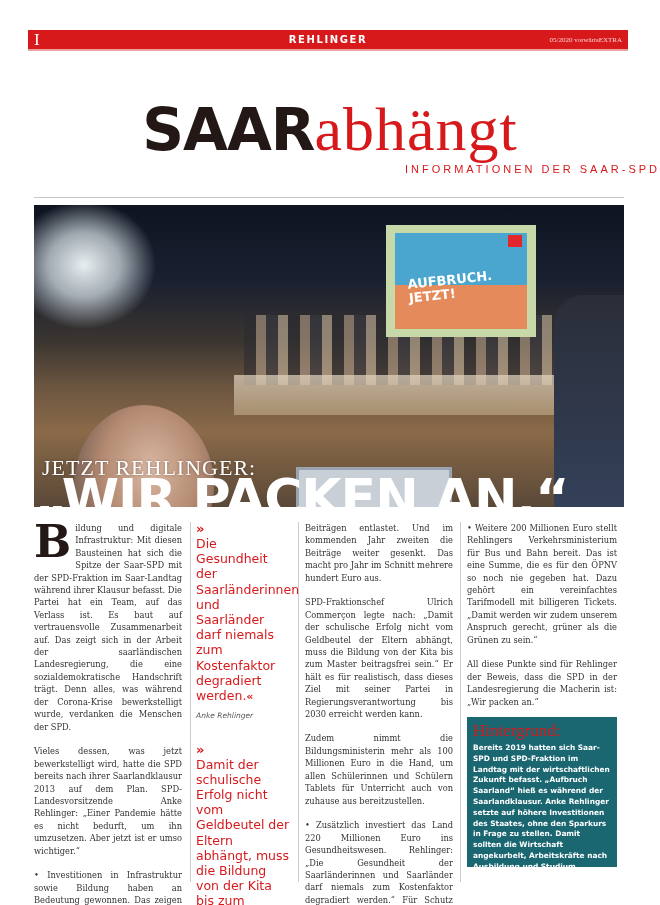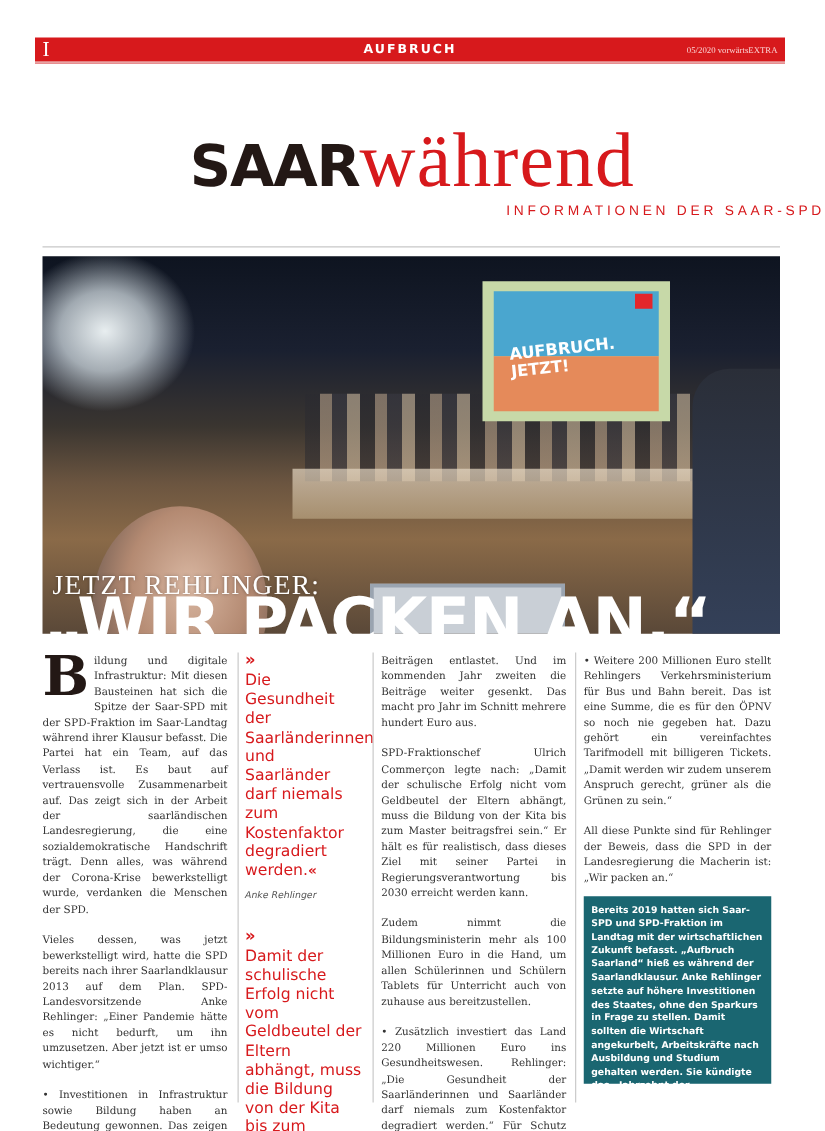--- a/index.html
+++ b/index.html
@@ -2,21 +2,21 @@
 <html><head>
 <meta charset="utf-8">
 <style>
   html,body{margin:0;padding:0;background:#fff;}
   body{width:660px;height:905px;position:relative;overflow:hidden;font-family:"DejaVu Serif",serif;color:#333;}
   .topbar{position:absolute;left:28px;top:30px;width:600px;height:19px;background:#d7191c;border-bottom:2px solid #e9a3a3;}
   .topbar .pnum{position:absolute;left:6px;top:0px;color:#fff;font-family:"Liberation Serif",serif;font-size:17px;line-height:19px;}
   .topbar .section{position:absolute;left:0;right:0;top:0;text-align:center;color:#fff;font-family:"DejaVu Sans",sans-serif;font-weight:bold;font-size:10px;letter-spacing:1.6px;line-height:19px;}
   .topbar .issue{position:absolute;right:6px;top:4px;color:#fbd3d3;font-family:"Liberation Serif",serif;font-size:7px;line-height:12px;margin-left:35px;}
   .masthead{position:absolute;left:0;right:0;top:94px;text-align:center;white-space:nowrap;}
-  .masthead .saar{font-family:"DejaVu Sans",sans-serif;font-weight:bold;font-size:46px;color:#231815;letter-spacing:-1px;}
+  .masthead .saar{font-family:"DejaVu Sans",sans-serif;font-weight:bold;font-size:58px;color:#231815;letter-spacing:-1px;}
   .masthead .vor{font-family:"Liberation Serif",serif;font-size:62px;color:#d7191c;letter-spacing:1px;}
   .tagline{position:absolute;left:0;right:0;top:163px;text-align:right;font-family:Liberation Sans, sans-serif;font-size:11px;letter-spacing:3px;color:#d7191c;}
   .rule{position:absolute;left:34px;top:197px;width:590px;height:1px;background:#c8c8c8;}
   .photo{position:absolute;left:34px;top:205px;width:590px;height:302px;overflow:hidden;
     background:
       radial-gradient(ellipse 90px 80px at 50px 60px,#e8eef0 0%,rgba(220,230,235,0.7) 40%,rgba(0,0,0,0) 80%),
       linear-gradient(180deg,#0e1420 0%,#1a2030 25%,#3a3530 45%,#6b5540 60%,#8a6a48 75%,#5a4838 100%);}
   .photo .screen{position:absolute;left:352px;top:20px;width:150px;height:112px;background:#c7d9a8;}
   .photo .screen .top{position:absolute;left:9px;top:8px;width:132px;height:52px;background:#4aa6cf;}
   .photo .screen .bot{position:absolute;left:9px;top:60px;width:132px;height:44px;background:#e58a5a;}
@@ -43,26 +43,26 @@
   .attr{font-family:"DejaVu Sans",sans-serif;font-style:italic;font-size:7.5px;color:#555;margin-bottom:20px;}
   .box{position:absolute;left:467px;top:717px;width:150px;height:150px;background:#1a6671;padding:4px 6px 6px 6px;box-sizing:border-box;}
   .box .btitle{font-family:"Liberation Serif",serif;font-size:17px;color:#d7191c;line-height:20px;}
   .box .btext{font-family:"DejaVu Sans",sans-serif;font-weight:bold;font-size:7.4px;line-height:10.8px;color:#fff;margin-top:2px;}
 </style>
 </head>
 <body>
 
 <div class="topbar">
   <span class="pnum">I</span>
-  <span class="section">AUFBRUCH</span>
+  <span class="section">REHLINGER</span>
   <span class="issue">05/2020 vorwärtsEXTRA</span>
 </div>
 
 <div class="masthead">
-  <span class="saar">SAAR</span><span class="vor">während</span>
+  <span class="saar">SAAR</span><span class="vor">abhängt</span>
 </div>
 <div class="tagline">INFORMATIONEN DER SAAR-SPD</div>
 <div class="rule"></div>
 
 <div class="photo">
   <div class="people"></div>
   <div class="tables"></div>
   <div class="screen">
     <div class="top"></div>
       <div class="bot"></div>
@@ -109,14 +109,15 @@
 </div>
 
 <div class="vline" style="left:460px;height:360px;"></div>
 
 <div class="col c4">
   <p>• Weitere 200 Millionen Euro stellt Rehlingers Verkehrsministerium für Bus und Bahn bereit. Das ist eine Summe, die es für den ÖPNV so noch nie gegeben hat. Dazu gehört ein vereinfachtes Tarifmodell mit billigeren Tickets. „Damit werden wir zudem unserem Anspruch gerecht, grüner als die Grünen zu sein.“</p>
   <p>All diese Punkte sind für Rehlinger der Beweis, dass die SPD in der Landesregierung die Macherin ist: „Wir packen an.“</p>
 </div>
 
 <div class="box">
+  <div class="btitle">Hintergrund:</div>
   <div class="btext">Bereits 2019 hatten sich Saar-SPD und SPD-Fraktion im Landtag mit der wirtschaftlichen Zukunft befasst. „Aufbruch Saarland“ hieß es während der Saarlandklausur. Anke Rehlinger setzte auf höhere Investitionen des Staates, ohne den Sparkurs in Frage zu stellen. Damit sollten die Wirtschaft angekurbelt, Arbeitskräfte nach Ausbildung und Studium gehalten werden. Sie kündigte das „Jahrzehnt der Investitionen“ an.</div>
 </div>
 
 </body></html>

